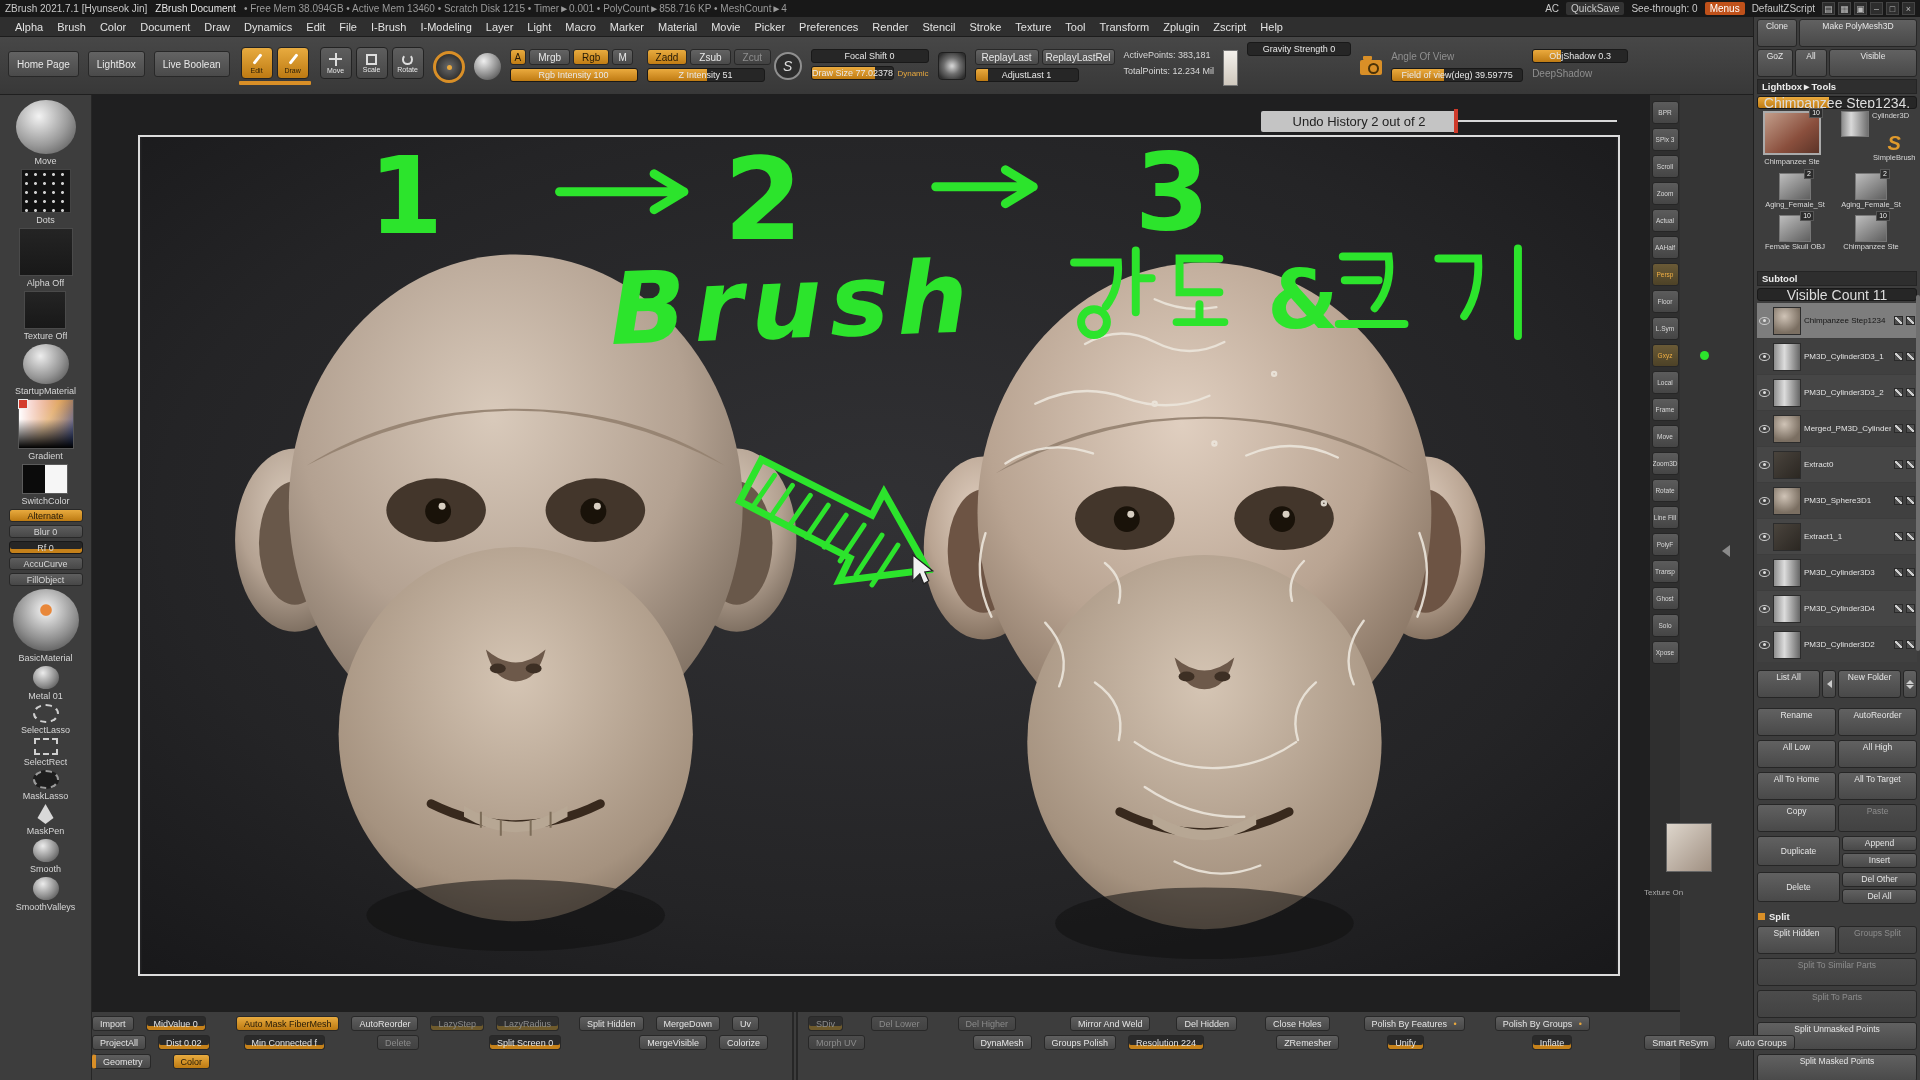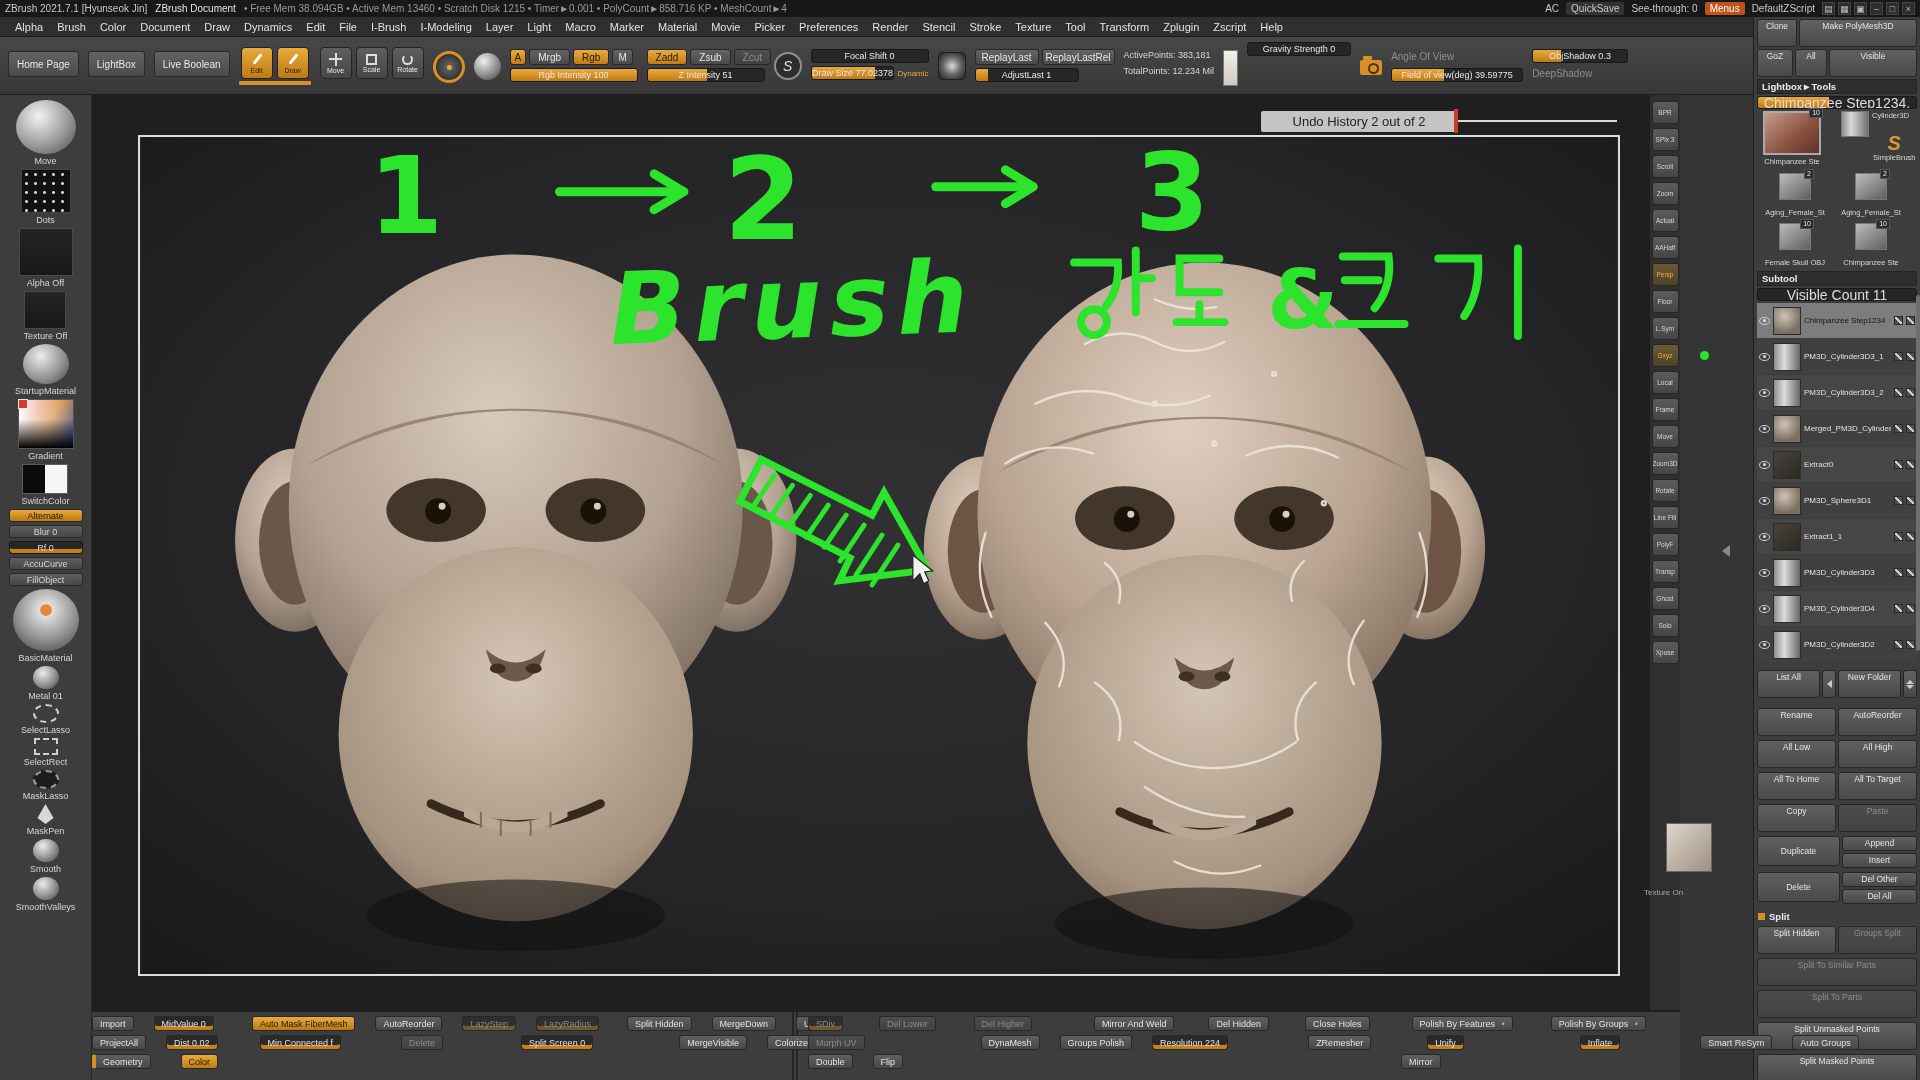--- a/index.html
+++ b/index.html
@@ -107,21 +107,21 @@
   .pbtn.tall2 { height:30px; line-height:29px; }
   .tp-header { background:#2e2e2e; border:1px solid #242424; font-weight:bold; font-size:9.5px; color:#ececec; padding:1px 4px; margin:2px 0; }
   .tp-slider { position:relative; background:#262626; border:1px solid #191919; border-radius:3px; height:13px; overflow:hidden; text-align:center; line-height:12px; font-size:14px; margin-bottom:2px; }
   .tp-slider .fill { position:absolute; left:0; top:0; bottom:0; background:linear-gradient(#eaaa3e,#bf7b13); }
   .tp-slider span { position:relative; }
   .tp-tools { position:relative; height:158px; }
   .tool-thumb { position:relative; width:32px; height:27px; background:linear-gradient(145deg,#bdbdbd,#5f5f5f); border:1px solid #777; }
   .badge { position:absolute; right:-4px; top:-5px; background:#2c2c2c; border:1px solid #555; color:#eee; font-size:7px; padding:0 2px; line-height:8px; }
   .badge:empty { display:none; }
   .tool-label { font-size:7.5px; color:#d8d8d8; max-width:76px; overflow:hidden; white-space:nowrap; }
-  .tool-cell { display:flex; flex-direction:column; align-items:center; gap:8px; width:76px; }
+  .tool-cell { display:flex; flex-direction:column; align-items:center; gap:0; width:76px; }
   .tools-grid { position:absolute; left:0; top:62px; display:flex; flex-wrap:wrap; width:160px; row-gap:6px; }
   .sel-tool { position:absolute; left:2px; top:0; width:66px; display:flex; flex-direction:column; align-items:center; gap:2px; }
   .sel-tool .tool-thumb { width:58px; height:44px; border:2px solid #aaa; background:linear-gradient(140deg,#c29d8a,#8a4f3d 60%,#5c3428); }
   .cyl-tool { position:absolute; left:84px; top:0; display:flex; gap:3px; align-items:flex-start; }
   .cyl-tool .tool-thumb { width:28px; height:26px; background:linear-gradient(90deg,#8e8e8e,#d9d9d9 35%,#707070); }
   .sbrush { position:absolute; left:116px; top:22px; display:flex; flex-direction:column; align-items:center; }
   .sbrush .glyph { font-size:20px; font-weight:bold; color:#e09a2c; font-style:italic; line-height:20px; }
   .st-row { display:flex; align-items:center; gap:3px; height:35px; margin-bottom:1px; background:#464646; padding:0 2px; }
   .st-row:nth-child(even) { background:#404040; }
   .st-row.selected { background:#7d7d7d; color:#141414; }
@@ -141,21 +141,21 @@
   .tp-stack { display:flex; flex-direction:column; gap:2px; flex:1; }
   .tp-sec-header { font-weight:bold; font-size:9.5px; color:#ececec; padding:1px 2px 1px 12px; position:relative; margin:6px 0 3px; }
   .tp-sec-header::before { content:''; position:absolute; left:1px; top:3px; width:7px; height:7px; background:#d98f27; }
   .tp-full { margin-bottom:4px; }
   .tp-section { position:relative; background:#383838; border:1px solid #2b2b2b; height:14px; line-height:13px; padding-left:14px; font-weight:bold; font-size:9px; color:#e0e0e0; margin-bottom:4px; }
   .tp-section::before { content:''; position:absolute; left:2px; top:3px; width:7px; height:7px; background:#d98f27; }
   .tp-scroll { position:absolute; right:0px; top:278px; width:4px; height:356px; background:#6f6f6f; border-radius:2px; }
 
   
   .bottombars { position:absolute; left:92px; top:1010px; width:1588px; height:70px; background:#3d3d3d; border-top:2px solid #1f1f1f; padding:4px 4px; }
-  .brow { display:flex; align-items:center; gap:20px; margin-bottom:4px; }
+  .brow { display:flex; align-items:center; gap:12px; margin-bottom:4px; }
   .bbtn { height:15px; line-height:14px; padding:0 7px; background:linear-gradient(#5f5f5f,#484848); border:1px solid #282828; border-radius:3px; font-size:9px; color:#e4e4e4; white-space:nowrap; }
   .bbtn.k-on { background:linear-gradient(#e8ab3f,#bd7a12); color:#241a08; }
   .bbtn.k-dis { color:#8b8b8b; background:linear-gradient(#4c4c4c,#424242); }
   .bbtn.k-slider { background:#2a2a2a; box-shadow:inset 0 -4px 0 #c5811a; }
   .bbtn.k-dis-slider { color:#8b8b8b; background:#2f2f2f; box-shadow:inset 0 -4px 0 #6e5a2c; }
   .bbtn.k-dot::after { content:'•'; color:#e8a83e; margin-left:4px; }
   .bbtn.k-tab { border-left:4px solid #d98f27; }
   .bsep { position:absolute; left:700px; top:0; width:2px; height:100%; background:#262626; box-shadow:4px 0 0 #262626; }
   .bleft { position:absolute; left:0; top:4px; width:696px; }
   .bright { position:absolute; left:716px; top:4px; width:866px; }
@@ -1066,29 +1066,16 @@
   </div>
 
   <div class="bbtn" style="margin-left: 60px;">
     <span>Smart ReSym</span>
   </div>
 
   <div class="bbtn">
     <span>Auto Groups</span>
   </div>
 </div>
-      <div class="brow">
-  <div class="bbtn">
-    <span>Double</span>
-  </div>
-
-  <div class="bbtn">
-    <span>Flip</span>
-  </div>
-
-  <div class="bbtn" style="margin-left: 478px;">
-    <span>Mirror</span>
-  </div>
-</div>
     </div>
   </div>
 
 </div>
 
 </body></html>

